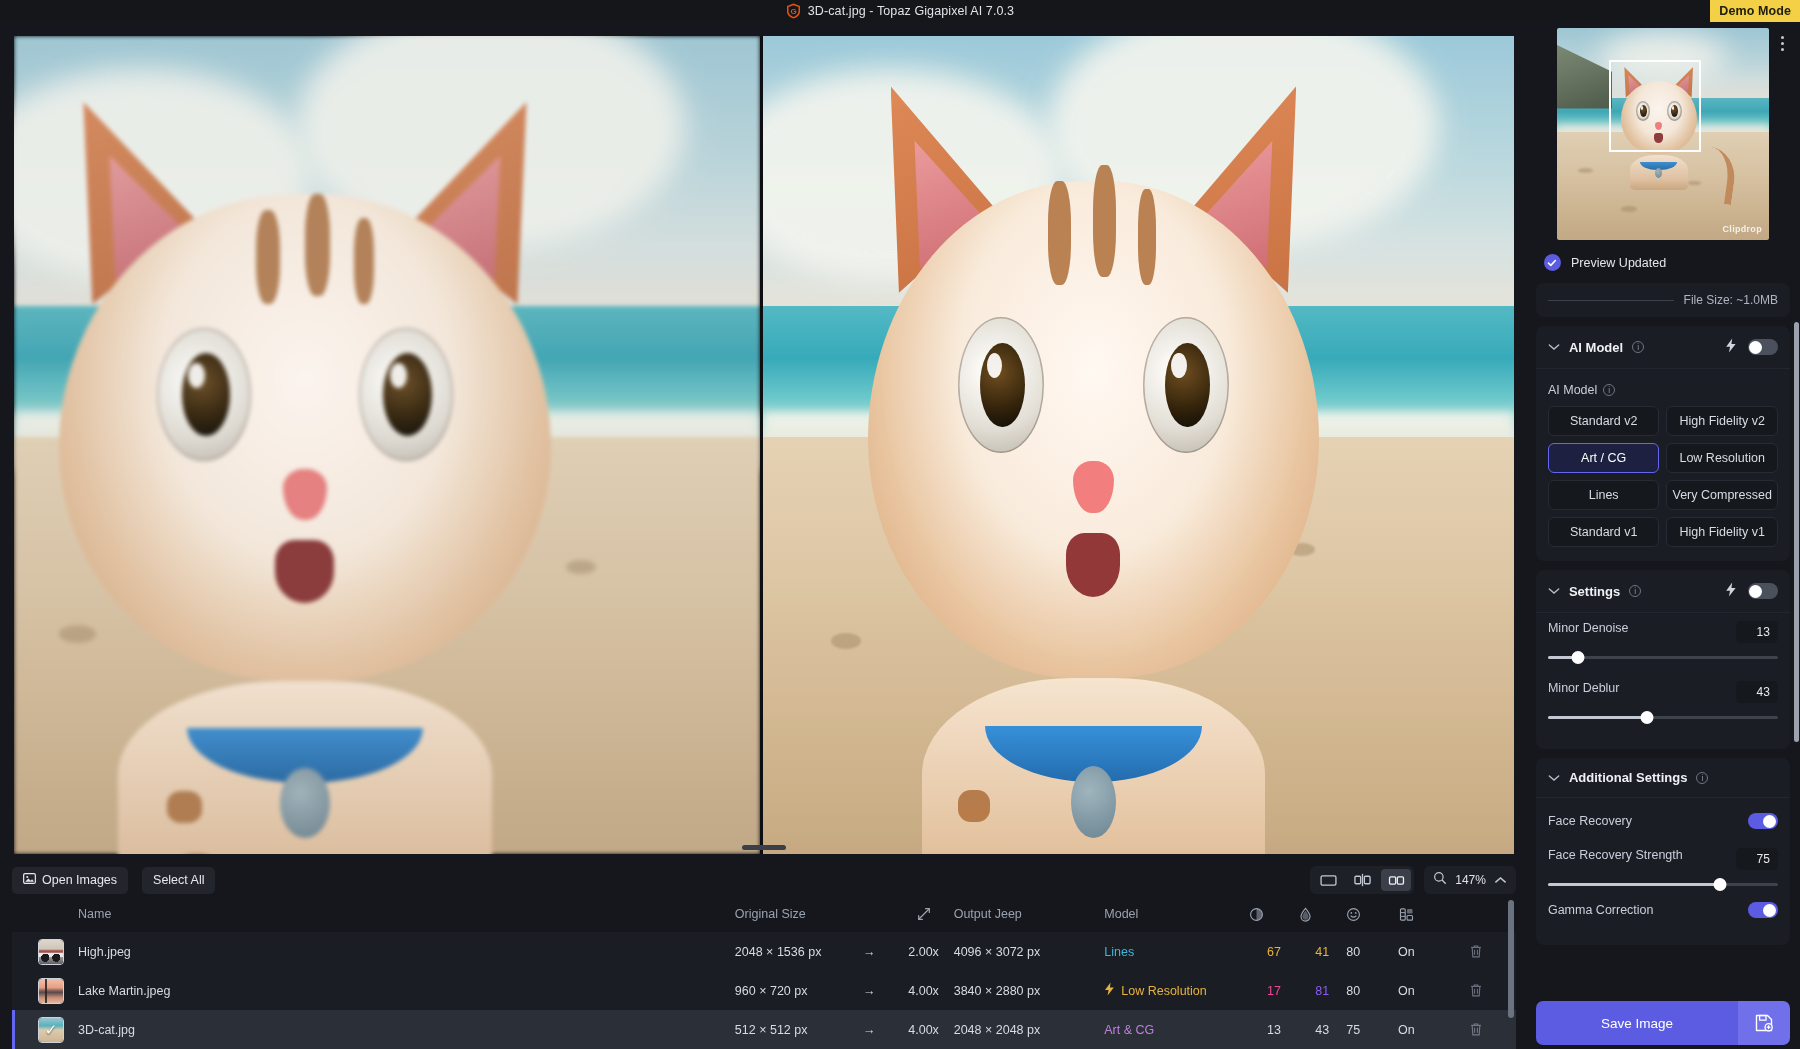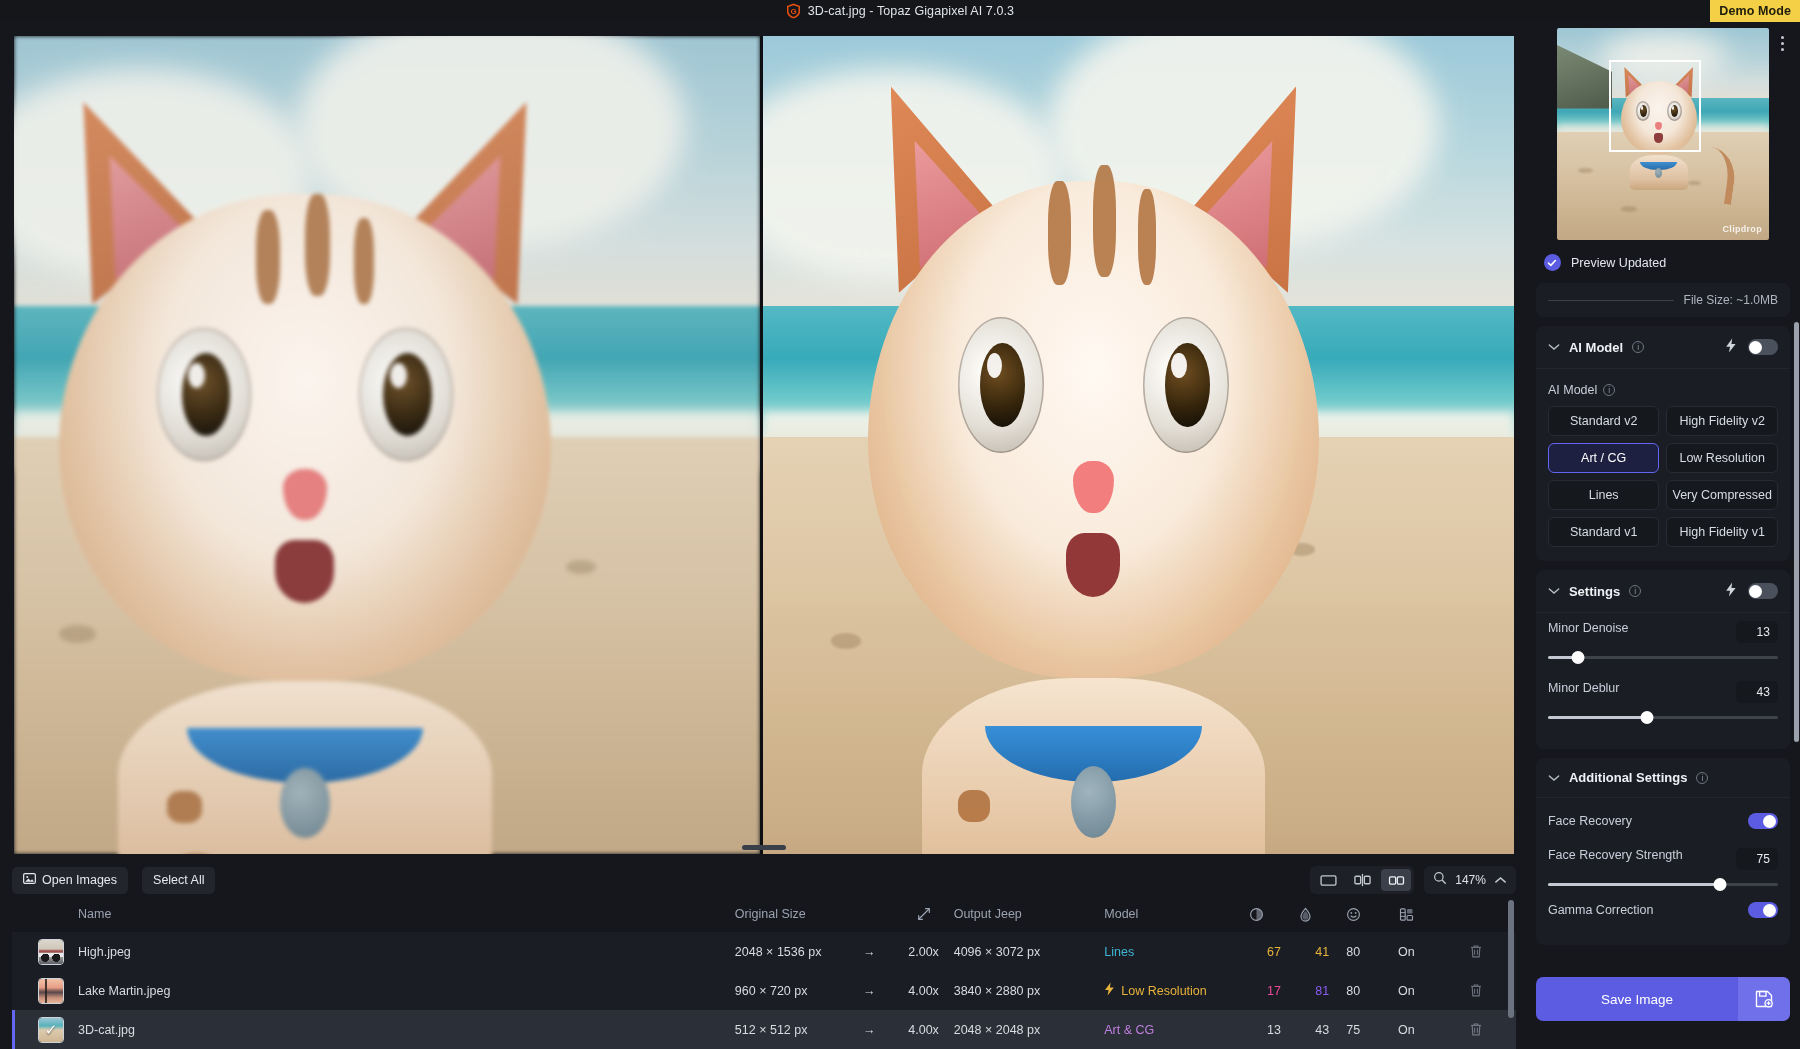--- a/index.html
+++ b/index.html
@@ -192,21 +192,21 @@
   .track { position:relative; height:3px; background:#3d424b; border-radius:2px; margin: 13px 0 16px 0; }
   .track .fill { position:absolute; left:0; top:0; bottom:0; background:#c3c8d2; border-radius:2px; }
   .track .knob { position:absolute; top:-5px; width:13px; height:13px; border-radius:50%; background:#fff; transform:translateX(-50%); }
 
   .toggle-row { display:flex; align-items:center; padding: 13px 0; }
   .toggle-row .nm { font-size:12.5px; color:#c9cedb; }
   .toggle-row .toggle { margin-left:auto; }
 
   .panel-scroll { position:absolute; right:1px; top:300px; width:5px; height:420px; border-radius:3px; background:#9aa0ac; }
 
-  .save-row { margin-top:auto; padding: 10px 0 28px 0; display:flex; }
+  .save-row { margin-top:auto; padding: 10px 0 4px 0; display:flex; }
   .save-btn {
     flex:1 1 auto; height:44px; border-radius:7px 0 0 7px; background:#5b5ce2;
     display:flex; align-items:center; justify-content:center; color:#fff; font-size:13.5px; cursor:pointer;
   }
   .save-side {
     width:52px; height:44px; border-radius:0 7px 7px 0; background:#6f70ea;
     display:flex;align-items:center;justify-content:center; cursor:pointer;
   }
 </style>
 </head>

